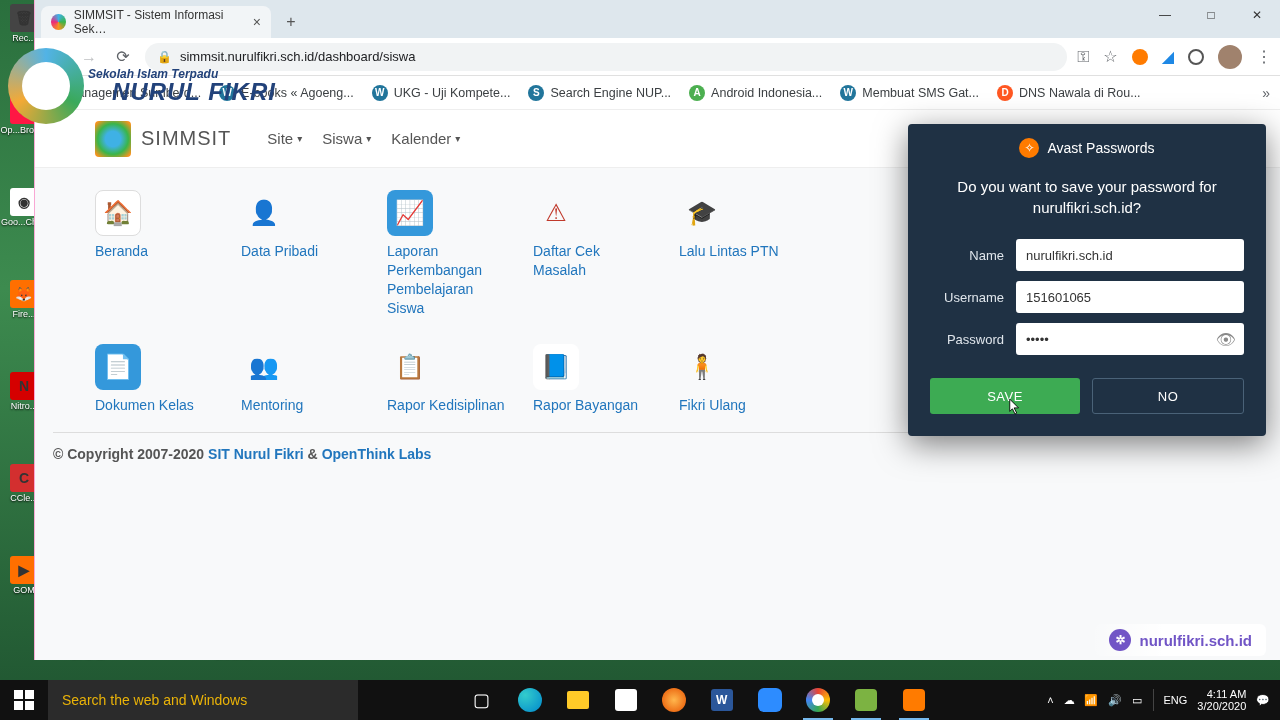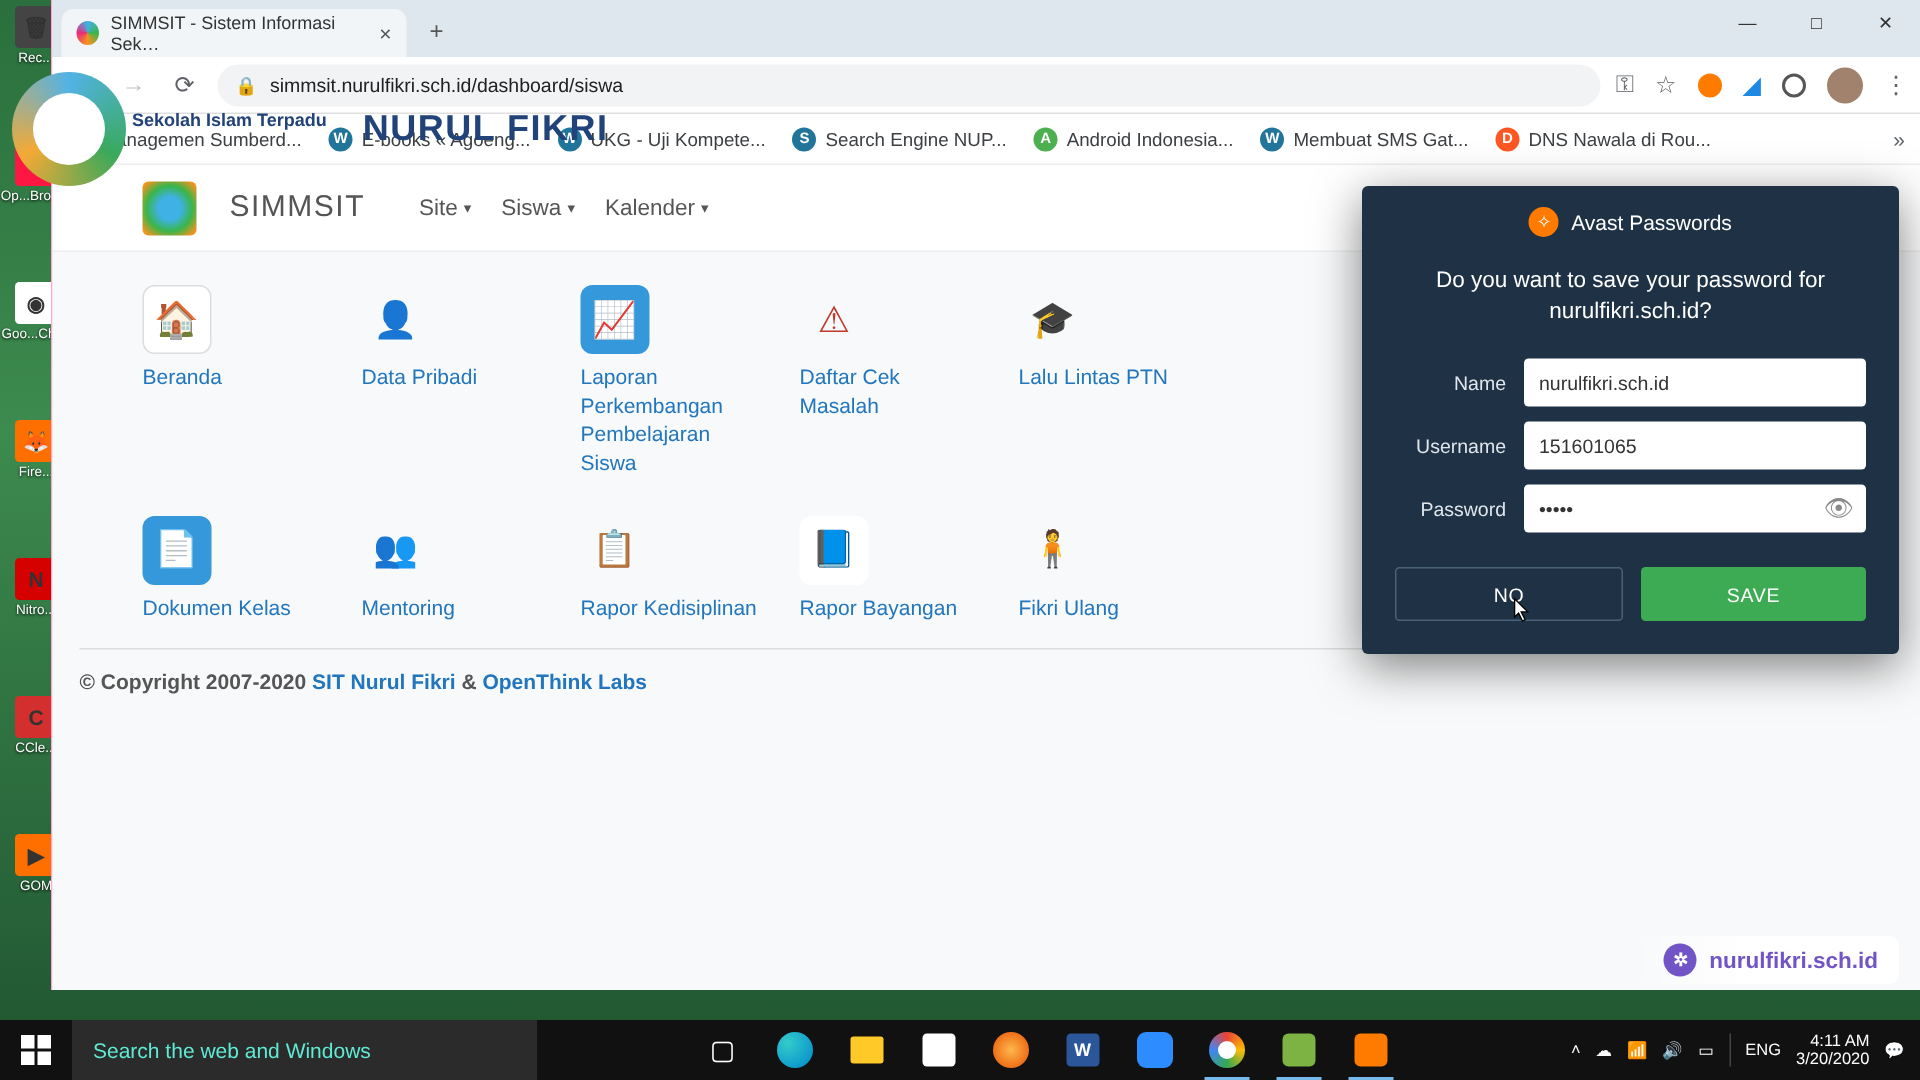--- a/index.html
+++ b/index.html
@@ -31,21 +31,21 @@
 .profile-pic{width:24px;height:24px;border-radius:50%;background:#a0826d;}
 
 .bookbar { height:34px; background:#fff; border-bottom:1px solid #eee; display:flex; align-items:center; padding:0 10px; gap:18px; font-size:12.5px; color:#3c4043; position:relative; }
 .bkm { display:flex; align-items:center; gap:6px; white-space:nowrap; }
 .wic{width:16px;height:16px;border-radius:50%;background:#21759b;color:#fff;display:flex;align-items:center;justify-content:center;font-size:10px;font-weight:bold;} .ic-g{background:#4caf50;} .ic-n{background:#ff5722;}
 .bookbar .more{position:absolute;right:10px;color:#5f6368;font-size:14px;}
 
 
 .page { flex:1; background:#f8f9fa; position:relative; overflow:hidden; }
 .sitebar { height:58px; background:#fff; border-bottom:1px solid #eee; display:flex; align-items:center; padding:0 64px 0 60px; gap:20px; font-size:15px; color:#555; }
-.brand { display:flex; align-items:center; gap:22px; margin-right:16px;}
+.brand { display:flex; align-items:center; gap:10px; margin-right:16px;}
 .brand-logo{width:36px;height:36px;border-radius:4px;background:radial-gradient(circle,#3fb1e5 30%,#39b54a 60%,#f7931e 90%);}
 .brand-txt{font-size:20px;color:#555;letter-spacing:1px;}
 .navlink{display:flex;align-items:center;gap:4px;cursor:pointer;}
 .caret{font-size:10px;}
 .userid{margin-left:auto;color:#777;font-size:13px;}
 
 .dash { padding: 22px 60px; display:flex; gap:26px; flex-wrap:wrap; max-width: 870px; }
 .tile { width:120px; display:flex; flex-direction:column; align-items:flex-start; gap:6px; }
 .tile .ico { width:46px; height:46px; border-radius:8px; display:flex; align-items:center; justify-content:center; font-size:24px;}
 .t-ber{background:#fff;border:1px solid #ddd;color:#c59d5f;}
@@ -64,21 +64,21 @@
 .footer{position:absolute;left:18px;top:336px;font-size:14px;color:#555;font-weight:bold;}
 .footer a{color:#2176bd;text-decoration:none;}
 
 .sidepanel-stub{position:absolute;right:18px;top:94px;width:18px;height:180px;background:#fff;border:1px solid #ddd;border-radius:4px;}
 .sidepanel-stub .badge{position:absolute;left:-16px;top:4px;width:26px;height:26px;background:#f39c12;border-radius:4px;display:flex;align-items:center;justify-content:center;color:#fff;font-size:14px;}
 
 
 .nf-overlay{position:absolute;left:8px;top:48px;display:flex;align-items:center;gap:4px;z-index:4;}
 .nf-logo{width:76px;height:76px;border-radius:50%;background:conic-gradient(#52b3e6,#3aa95b,#f4a935,#52b3e6);position:relative;}
 .nf-logo::after{content:"";position:absolute;inset:14px;background:#fff;border-radius:50%;}
-.nf-txt{display:flex;flex-direction:row;line-height:1;}
+.nf-txt{display:flex;flex-direction:column;line-height:1;font-style:italic;}
 .nf-sm{font-size:12px;color:#22427a;font-weight:600;}
 .nf-lg{font-size:24px;color:#22427a;font-weight:800;letter-spacing:1px;margin-left:24px;}
 
 
 .avast{position:absolute;right:14px;top:124px;width:358px;background:#1f3144;border-radius:4px;box-shadow:0 8px 32px rgba(0,0,0,0.5);z-index:10;color:#fff;font-size:14px;padding-bottom:18px;}
 .av-head{display:flex;align-items:center;justify-content:center;gap:8px;padding:14px;}
 .av-head .o{width:20px;height:20px;background:#ff7b00;border-radius:50%;display:flex;align-items:center;justify-content:center;font-size:12px;}
 .av-q{text-align:center;padding:4px 30px 16px;font-size:15px;line-height:1.4;}
 .av-row{display:flex;align-items:center;gap:12px;padding:5px 22px;}
 .av-row label{width:74px;text-align:right;font-size:13px;color:#e0e6ec;}
@@ -96,21 +96,21 @@
 .wm .c{width:22px;height:22px;border-radius:50%;background:#7155c6;color:#fff;display:flex;align-items:center;justify-content:center;font-size:12px;}
 
 
 .desk-lbls{position:absolute;left:70px;bottom:60px;display:flex;gap:110px;font-size:11px;color:#fff;text-shadow:0 1px 2px #000;z-index:0;}
 
 
 .taskbar{position:absolute;left:0;right:0;bottom:0;height:40px;background:#111;display:flex;align-items:center;z-index:20;}
 .start{width:48px;height:40px;display:flex;align-items:center;justify-content:center;color:#fff;}
 .startgrid{display:grid;grid-template-columns:9px 9px;grid-template-rows:9px 9px;gap:2px;}
 .startgrid span{background:#fff;}
-.search{flex:0 0 310px;height:40px;background:#2b2b2b;display:flex;align-items:center;padding:0 14px;color:#5eead4;font-size:14px;}
+.search{flex:0 0 310px;height:40px;background:#2b2b2b;display:flex;align-items:center;padding:0 14px;color:#eab308;font-size:14px;}
 .tcenter{flex:1;display:flex;align-items:center;justify-content:center;gap:6px;}
 .tb{width:42px;height:40px;display:flex;align-items:center;justify-content:center;font-size:18px;color:#fff;position:relative;}
 .tb.active::after{content:"";position:absolute;bottom:0;left:6px;right:6px;height:2px;background:#76b9ed;}
 .edge{background:radial-gradient(circle at 30% 30%,#3cc,#08c);width:24px;height:24px;border-radius:50%;}
 .fex{background:#ffca28;width:22px;height:18px;border-radius:2px;}
 .store{background:#fff;width:22px;height:22px;border-radius:3px;}
 .ffox{background:radial-gradient(circle,#ffb74d,#e65100);width:24px;height:24px;border-radius:50%;}
 .word{background:#2b579a;width:22px;height:22px;border-radius:3px;color:#fff;font-size:12px;font-weight:bold;display:flex;align-items:center;justify-content:center;}
 .zoom{background:#2d8cff;width:24px;height:24px;border-radius:6px;}
 .chromei{background:conic-gradient(#ea4335,#fbbc05,#34a853,#4285f4,#ea4335);width:24px;height:24px;border-radius:50%;position:relative;}
@@ -323,22 +323,22 @@
   <div class="av-row">
     <label>Username</label>
     <input value="151601065" style="">
   </div>
   <div class="av-row pwrow">
     <label>Password</label>
     <input value="•••••" style="">
     <span class="eye">👁</span>
   </div>
   <div class="av-btns">
+    <div class="av-btn bn-save">SAVE</div>
     <div class="av-btn bn-no">NO</div>
-    <div class="av-btn bn-save">SAVE</div>
   </div>
   <svg class="cursor" viewBox="0 0 16 20">
       <path d="M2 1 L2 15 L5 12 L8 18 L10 17 L7 11 L12 11 Z" fill="#fff" stroke="#000" stroke-width="1"></path>
     </svg>
 </div>
 
 <div class="wm">
   <span class="c">✲</span>
   <span>nurulfikri.sch.id</span>
 </div>

